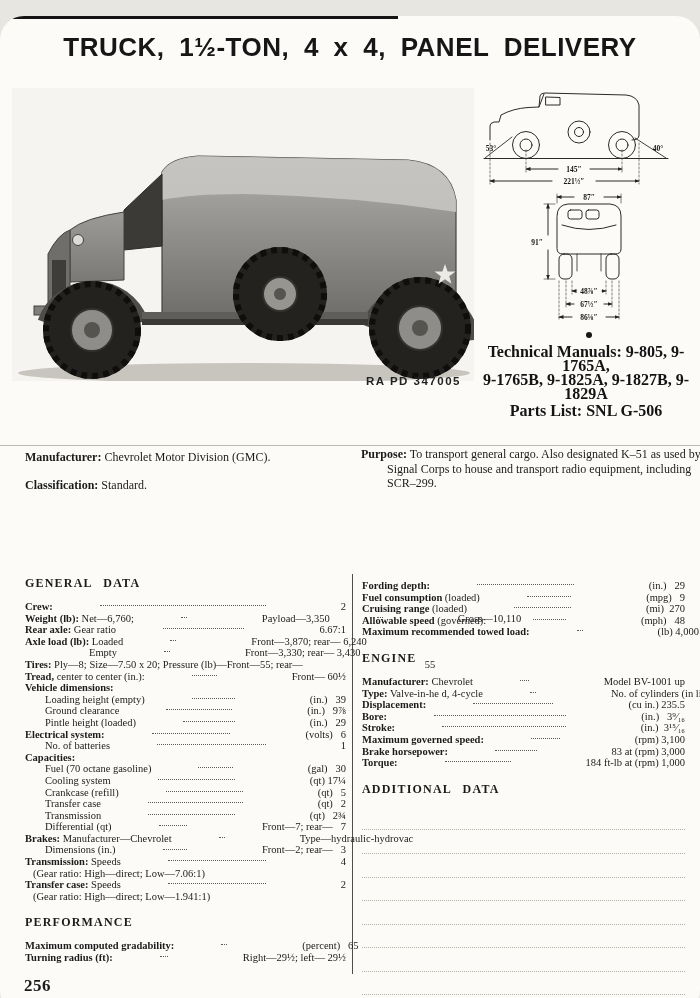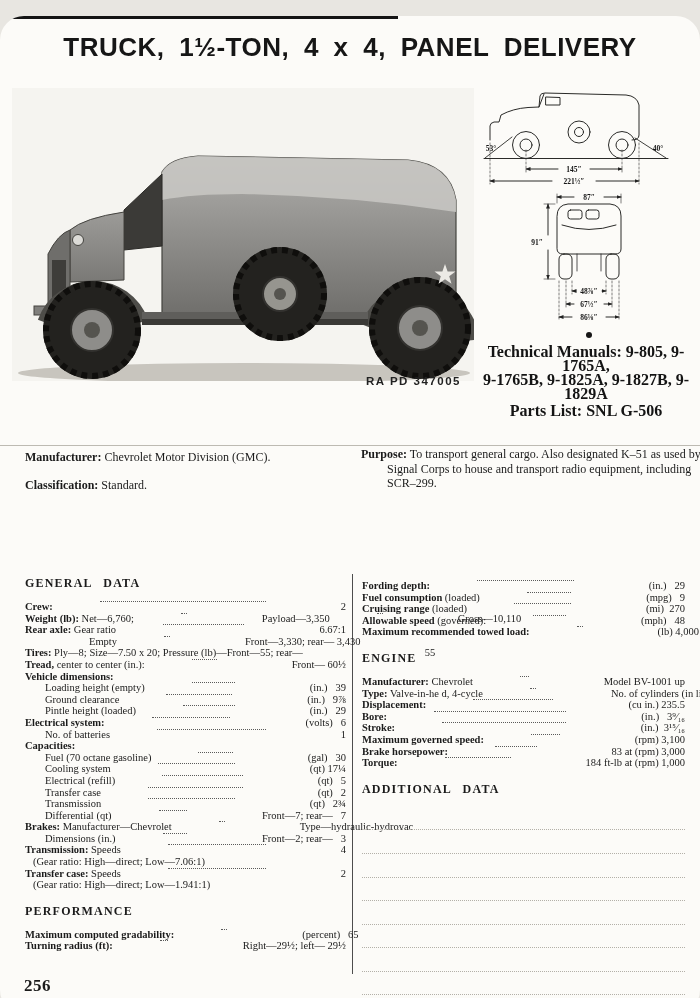--- a/index.html
+++ b/index.html
@@ -35,21 +35,21 @@
   .info b{font-weight:bold;}
 
   
   #v-divider{left:352px;top:558px;width:1px;height:400px;background:#4d4d4d;}
   .datacol{top:558px;font-size:10.5px;}
   #col-left{left:25px;width:321px;}
   #col-right{left:362px;width:323px;padding-top:6px;}
   .sec-heading{text-align:left;font-weight:bold;font-size:12px;letter-spacing:1.2px;
                word-spacing:7px;margin:13px 0 10px;}
   #col-left .sec-heading:first-child{margin-top:2px;}
-  .drow{display:flex;align-items:flex-start;line-height:11.6px;white-space:nowrap;gap:44px;}
+  .drow{display:flex;align-items:center;line-height:11.6px;white-space:nowrap;gap:44px;}
   .drow .lab{white-space:pre;}
   .drow .lab b{font-weight:bold;}
   .drow .val{white-space:pre;padding-left:28px;}
   .leader{flex:1 1 auto;min-width:6px;border-bottom:1.5px dotted #5a5a5a;margin:0 3px 2.5px;}
   .gap{flex:1 1 auto;min-width:6px;}
   .indent1{padding-left:20px;}
   .indent2{padding-left:8px;}
   .indent3{padding-left:64px;}
   .blank{height:22.6px;border-bottom:1px dotted #b3b0a8;}
 
@@ -226,20 +226,25 @@
         <span class="leader"></span>
         <span class="val">Payload—3,350</span>
         <span class="leader"></span>
         <span class="val">Gross—10,110</span>
       </div>
       <div class="drow">
         <span class="lab"><b>Rear axle:</b><span> Gear ratio</span></span>
         <span class="leader"></span>
         <span class="val">6.67:1</span>
       </div>
+      <div class="drow">
+        <span class="lab"><b>Axle load (lb):</b><span> Loaded</span></span>
+        <span class="leader"></span>
+        <span class="val">Front—3,870; rear— 6,240</span>
+      </div>
       <div class="drow indent3">
         <span class="lab"><span>Empty</span></span>
         <span class="leader"></span>
         <span class="val">Front—3,330; rear— 3,430</span>
       </div>
       <div class="drow">
         <span class="lab"><b>Tires:</b><span> Ply—8; Size—7.50 x 20; Pressure (lb)—Front—55; rear—</span></span>
         <span class="gap"></span>
         <span class="val">55</span>
       </div>
@@ -283,21 +288,21 @@
         <span class="lab"><span>Fuel (70 octane gasoline)</span></span>
         <span class="leader"></span>
         <span class="val">(gal)   30</span>
       </div>
       <div class="drow indent1">
         <span class="lab"><span>Cooling system</span></span>
         <span class="leader"></span>
         <span class="val">(qt) 17¼</span>
       </div>
       <div class="drow indent1">
-        <span class="lab"><span>Electrical (refill)</span></span>
+        <span class="lab"><span>Crankcase (refill)</span></span>
         <span class="leader"></span>
         <span class="val">(qt)   5</span>
       </div>
       <div class="drow indent1">
         <span class="lab"><span>Transfer case</span></span>
         <span class="leader"></span>
         <span class="val">(qt)   2</span>
       </div>
       <div class="drow indent1">
         <span class="lab"><span>Transmission</span></span>

